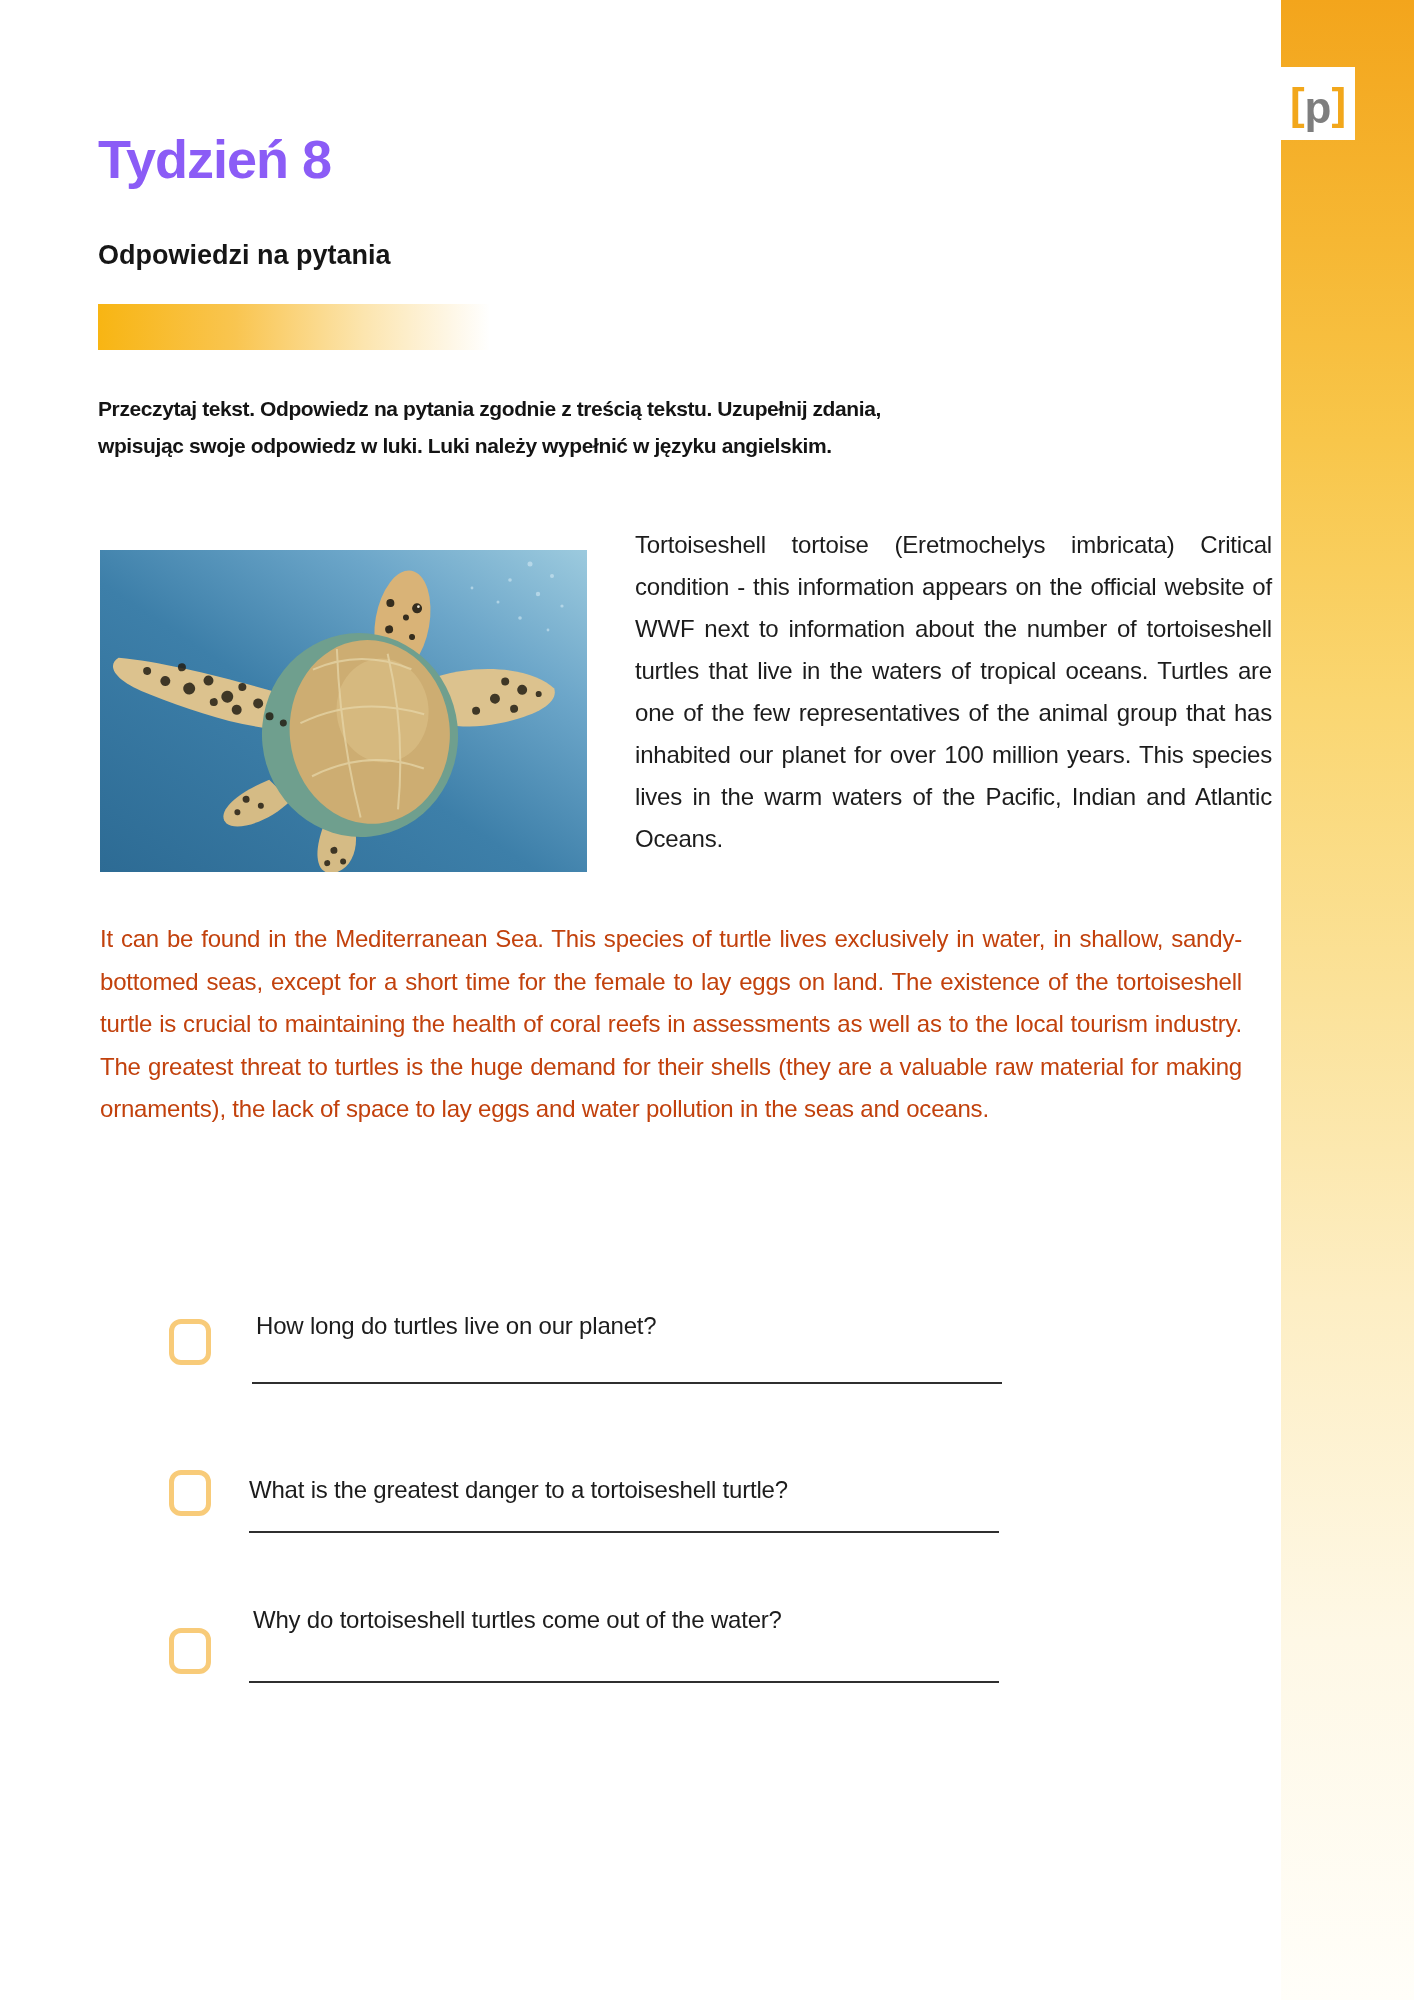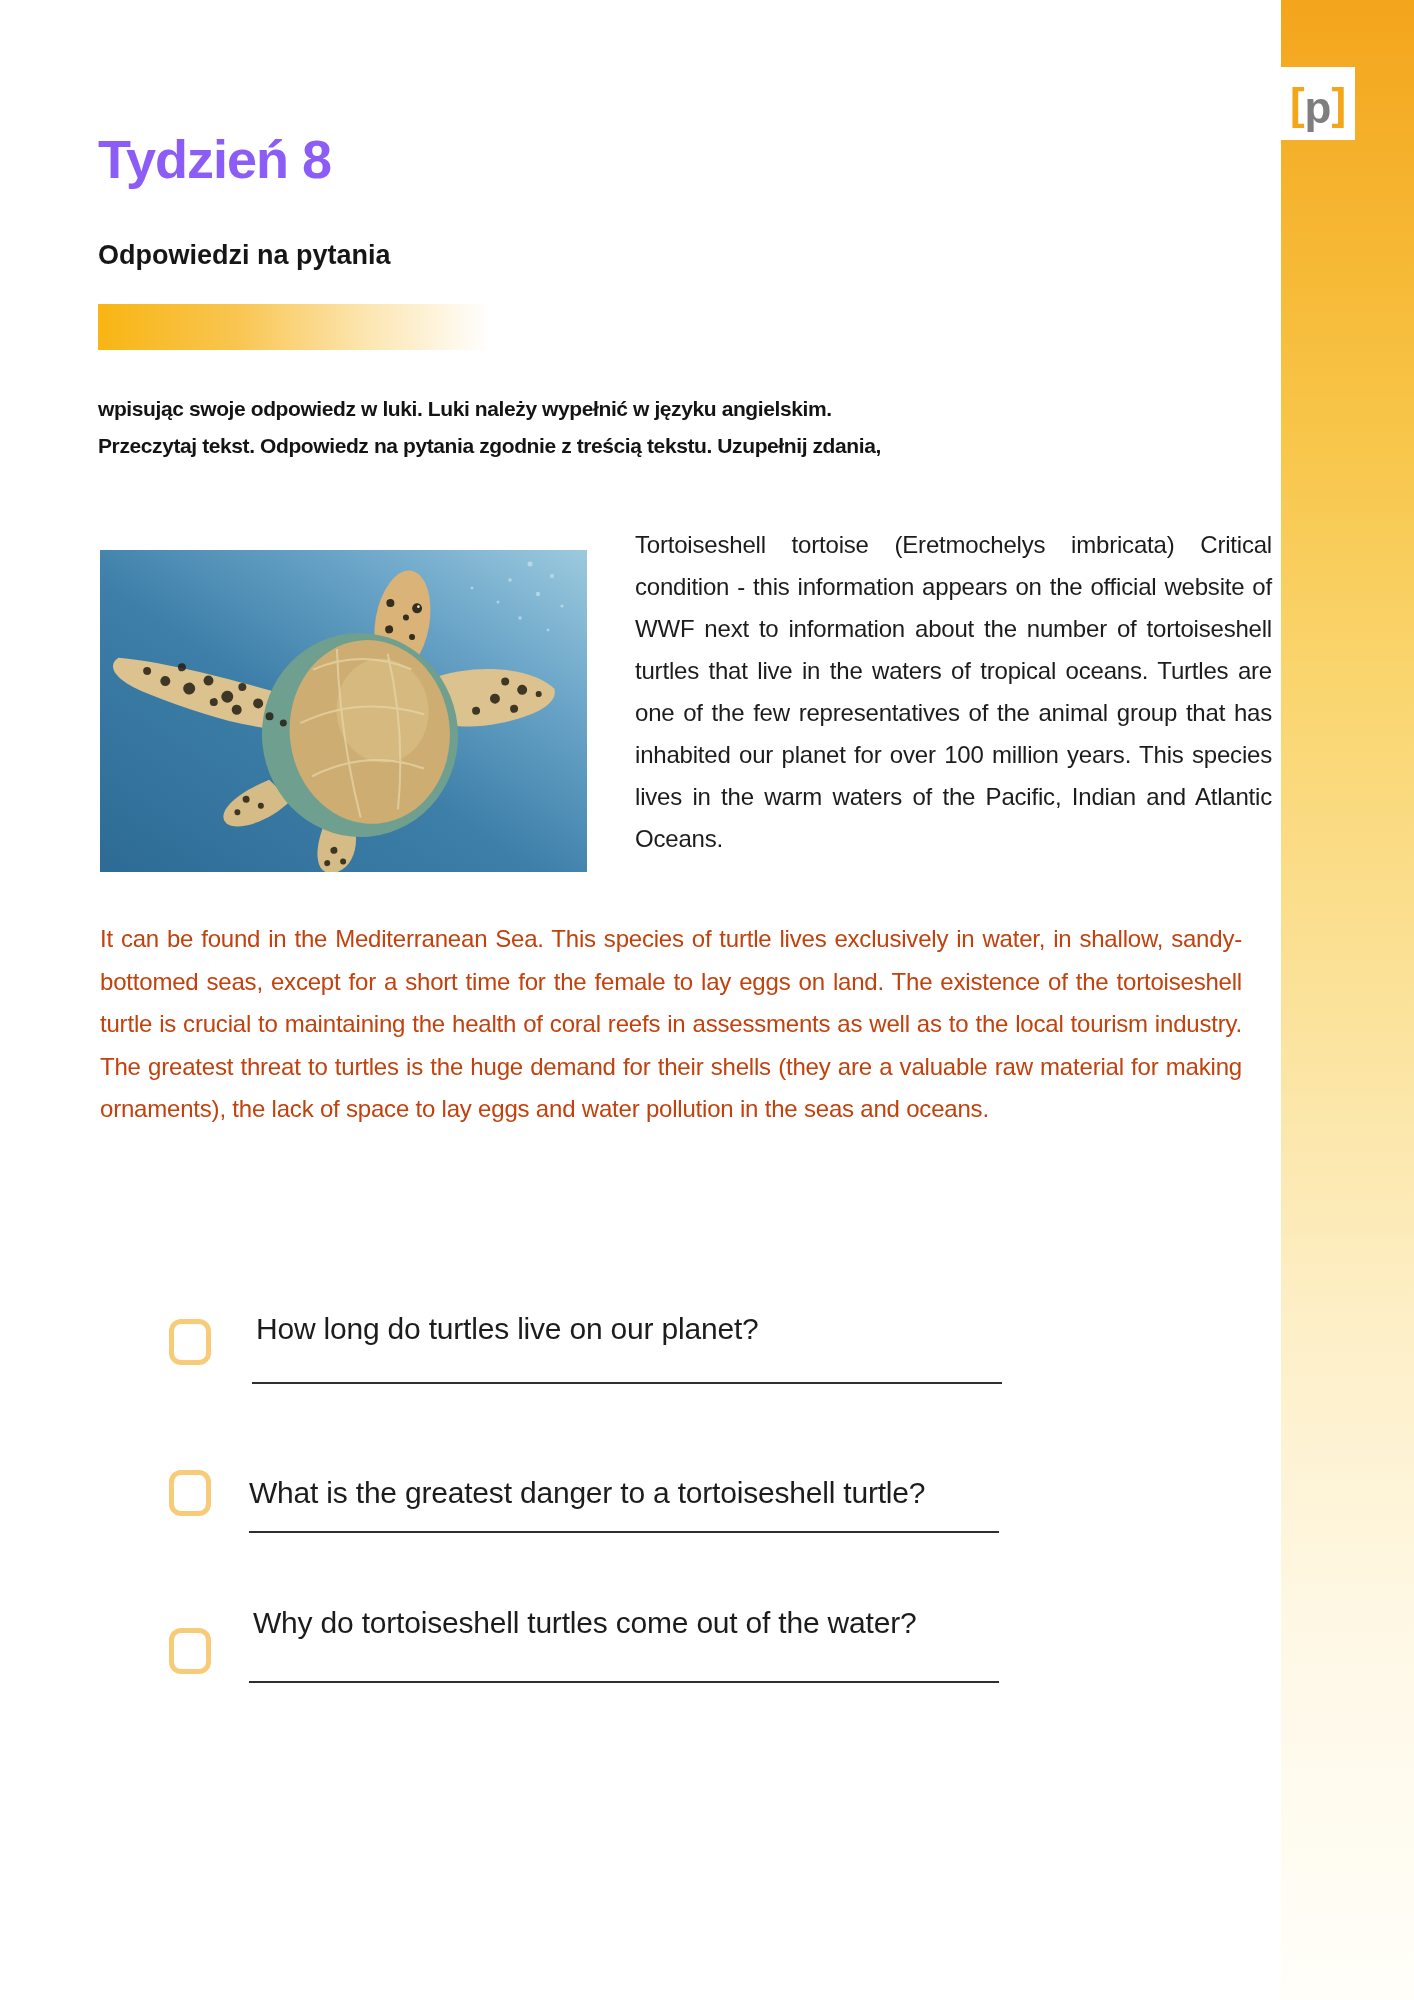--- a/index.html
+++ b/index.html
@@ -49,21 +49,21 @@
   .para-2 {
     position:absolute; left:100px; top:918px; width:1142px;
     font-size:24px; letter-spacing:-0.2px; line-height:42.5px; text-align:justify; color:#c2410c;
   }
 
   .question { position:absolute; left:0; top:0; width:1414px; }
   .q-checkbox {
     position:absolute; width:42px; height:46px;
     border:5px solid #F8CB79; border-radius:12px; background:#ffffff;
   }
-  .q-label { position:absolute; font-size:30px; letter-spacing:-0.2px; color:#1c1c1c; white-space:nowrap; }
+  .q-label { position:absolute; font-size:24px; letter-spacing:-0.2px; color:#1c1c1c; white-space:nowrap; }
   .q-line  { position:absolute; width:750px; height:0; border-bottom:2px solid #2f2f2f; }
 
   
   #q1 .q-checkbox { left:169px; top:1319px; }
   #q1 .q-label    { left:256px; top:1312px; }
   #q1 .q-line     { left:252px; top:1382px; }
 
   #q2 .q-checkbox { left:169px; top:1470px; }
   #q2 .q-label    { left:249px; top:1476px; }
   #q2 .q-line     { left:249px; top:1531px; }
@@ -84,22 +84,22 @@
       <span class="letter">p</span>
       <span class="bracket">]</span>
   </div>
 
   <h1 class="title">Tydzień 8</h1>
   <h2 class="subtitle">Odpowiedzi na pytania</h2>
 
   <div class="fade-bar"></div>
 
   <div class="instructions">
+    <div>Przeczytaj tekst. Odpowiedz na pytania zgodnie z treścią tekstu. Uzupełnij zdania,</div>
     <div>wpisując swoje odpowiedz w luki. Luki należy wypełnić w języku angielskim.</div>
-    <div>Przeczytaj tekst. Odpowiedz na pytania zgodnie z treścią tekstu. Uzupełnij zdania,</div>
   </div>
 
   <div class="turtle-photo">
     <svg viewBox="0 0 487 322" width="487" height="322" xmlns="http://www.w3.org/2000/svg">
       <defs>
         <linearGradient id="wtr" x1="0%" y1="100%" x2="100%" y2="0%">
           <stop offset="0%" stop-color="#2d6b94"></stop>
           <stop offset="45%" stop-color="#3d7fa9"></stop>
           <stop offset="75%" stop-color="#6ca6c9"></stop>
           <stop offset="100%" stop-color="#9ccade"></stop>

